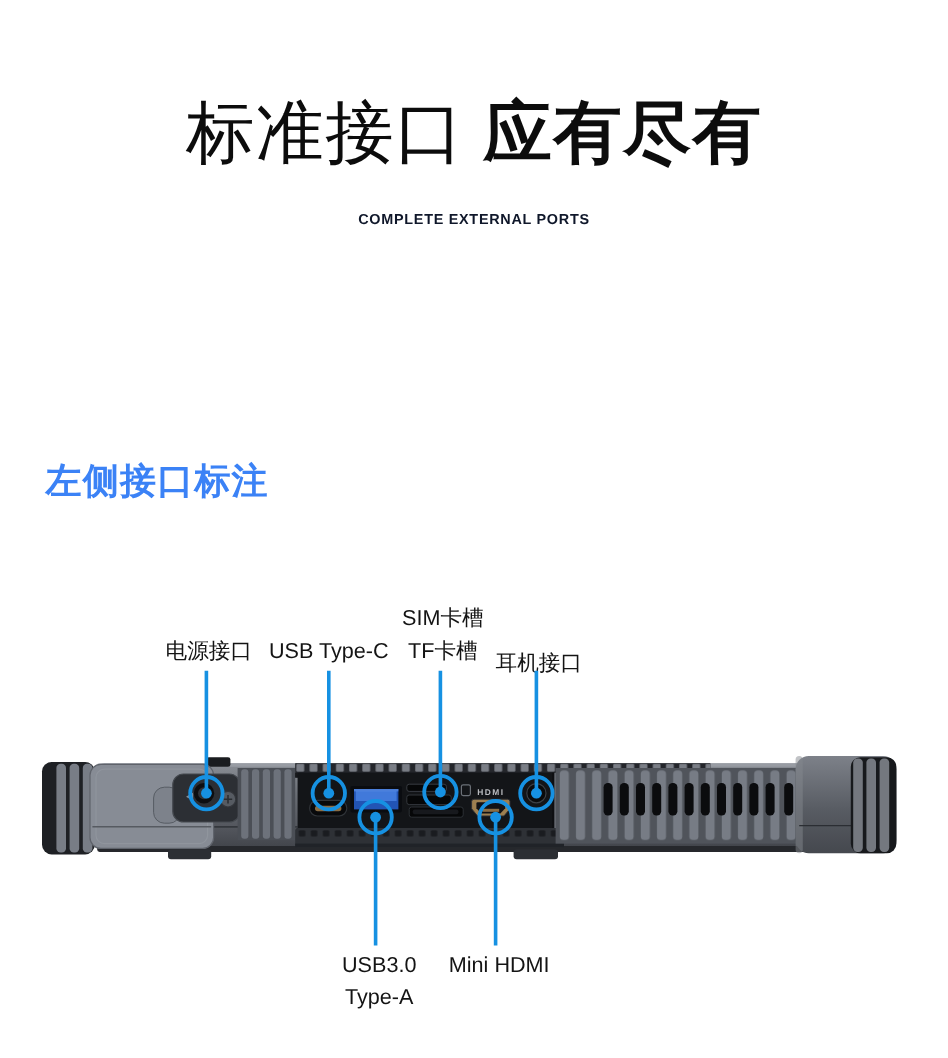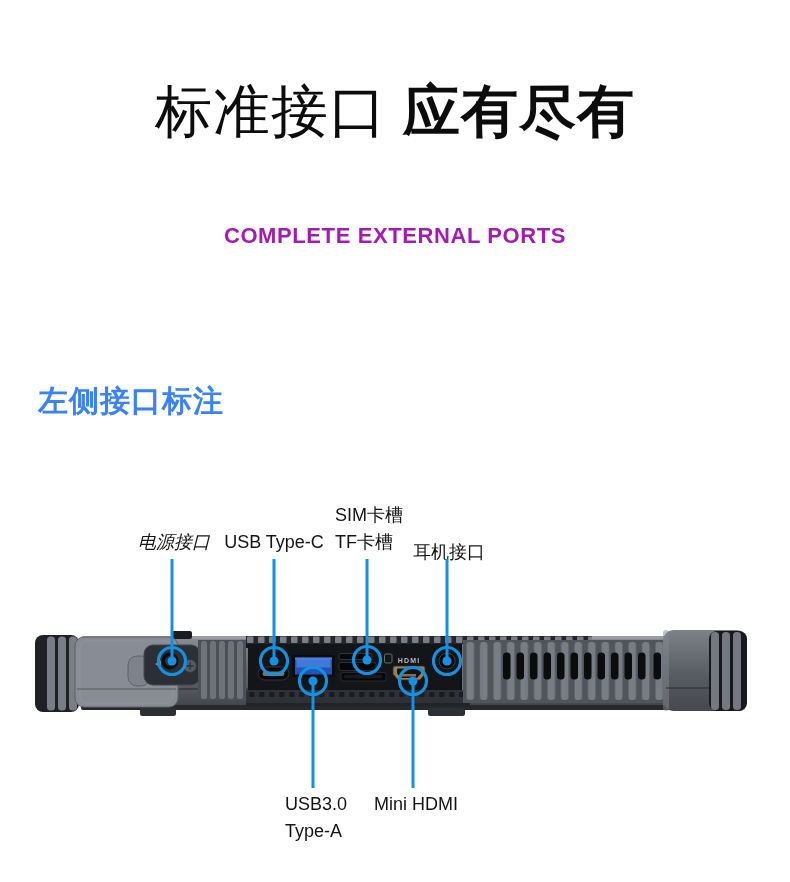--- a/index.html
+++ b/index.html
@@ -7,34 +7,34 @@
   html,body { margin:0; padding:0; background:#ffffff; }
   body { font-family:"Liberation Sans","DejaVu Sans",sans-serif; }
   .page { position:relative; width:790px; height:882px; margin:0 auto; background:#ffffff; overflow:hidden; }
 
   
   .title { position:absolute; top:80px; left:0; width:790px; text-align:center;
            font-size:57px; line-height:62px; color:#0c0c0c; white-space:nowrap; }
   .title .t-reg { font-weight:400; letter-spacing:1px; }
   .title .t-bold { font-weight:900; margin-left:16px; letter-spacing:1px; }
   .subtitle { position:absolute; top:176px; left:0; width:790px; text-align:center;
-              font-size:22px; font-weight:600; letter-spacing:0.6px; color:#a21caf;margin-top:47px; }
+              font-size:12px; font-weight:600; letter-spacing:0.6px; color:#0f172a; }
 
   
   .intro { position:absolute; top:226px; left:0; width:790px; text-align:center;
            font-size:21px; line-height:50px; color:#161616; }
 
   
   .section-heading { position:absolute; top:381px; left:38px; font-size:30px;
                      font-weight:700; color:#3b82f6; letter-spacing:1px; }
 
   
   .figure { position:absolute; left:0; top:430px; width:790px; height:452px; }
   .callout-label { position:absolute; transform:translateX(-50%); font-size:18px;
-                   line-height:27px; color:#141414; white-space:nowrap; }
+                   line-height:27px; color:#141414; text-align:center; white-space:nowrap; }
   .callout-label .l2 { display:block; }
 
   .device-svg { position:absolute; left:33px; top:197px; width:724px; height:92px; }
   .callout-svg { position:absolute; left:0; top:0; width:790px; height:452px; pointer-events:none; }
   .callout-svg .c-line { stroke:var(--accent); stroke-width:3; fill:none; }
   .callout-svg .c-ring { stroke:var(--accent); stroke-width:3.2; fill:none; }
   .callout-svg .c-dot  { fill:var(--accent); }
 </style>
 </head>
 <body>
@@ -44,21 +44,21 @@
   <h1 class="title" style="margin:0;">
     <span class="t-reg">标准接口</span><span class="t-bold">应有尽有</span>
   </h1>
   <div class="subtitle">COMPLETE EXTERNAL PORTS</div>
 
 
   <div class="section-heading">左侧接口标注</div>
 
   <div class="figure">
 
-    <div class="callout-label" style="left:174px; top:99px;font-style:italic;">电源接口</div>
+    <div class="callout-label" style="left:174px; top:99px;">电源接口</div>
     <div class="callout-label" style="left:274px; top:99px;">USB Type-C</div>
     <div class="callout-label" style="left:369px; top:72px;">
       <span class="l2">SIM卡槽</span>
       <span class="l2">TF卡槽</span>
     </div>
     <div class="callout-label" style="left:449px; top:109px;">耳机接口</div>
 
     <div class="callout-label" style="left:316px; top:361px;">
       <span class="l2">USB3.0</span>
       <span class="l2">Type-A</span>

